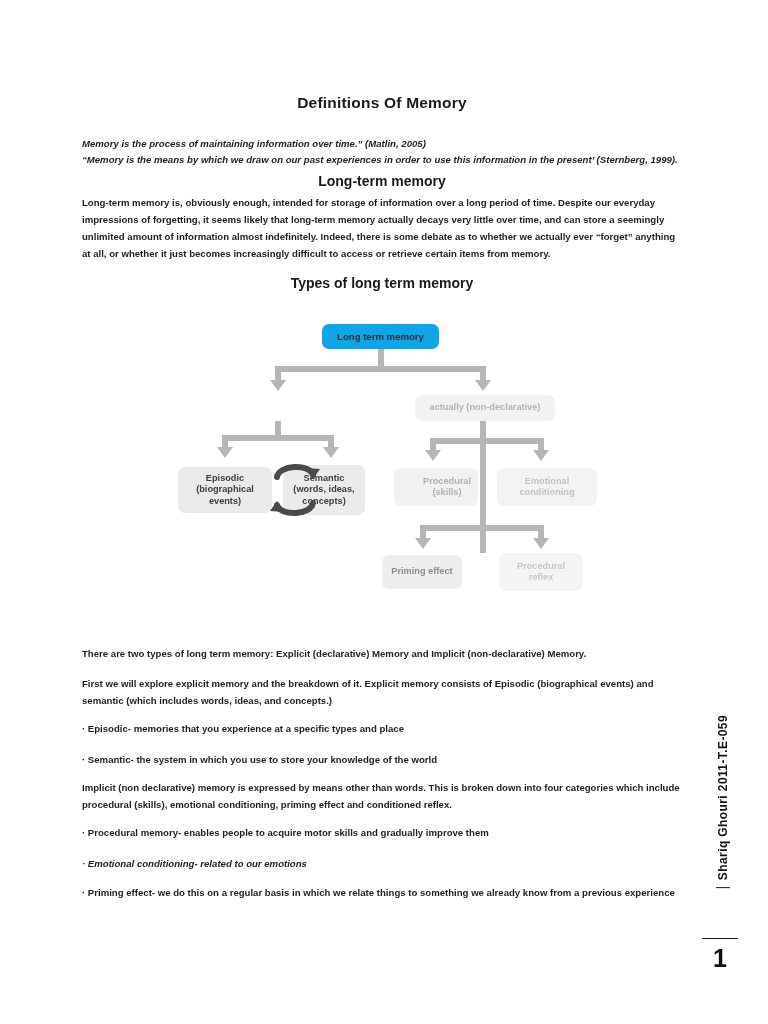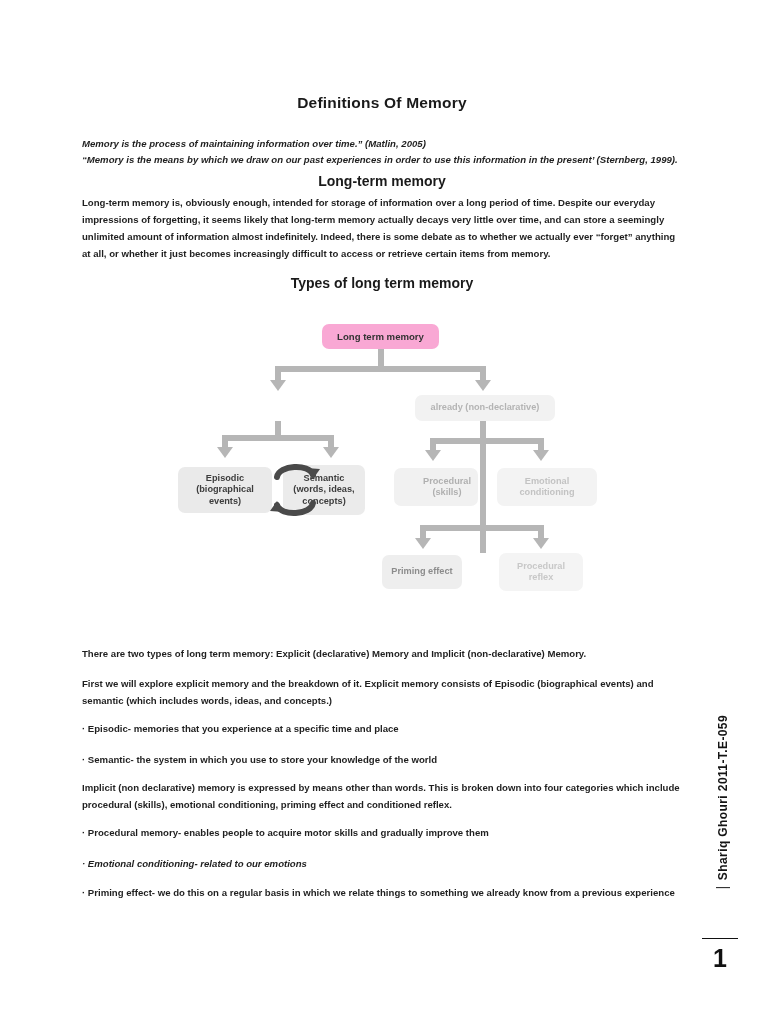--- a/index.html
+++ b/index.html
@@ -55,21 +55,21 @@
   .node {
     position:absolute;
     border-radius:7px;
     display:flex; align-items:center; justify-content:center;
     text-align:center;
     font-size:9.2px; font-weight:bold;
     line-height:11.5px;
     padding:3px 6px;
   }
   .n-root   { left:240px; top:14px;  width:117px; height:25px;
-              background:#f9a8d4; color:#333333; font-size:9.6px; }
+              background:#0ea5e9; color:#333333; font-size:9.6px; }
   .n-expl   { left:133px; top:85px;  width:126px; height:26px;
               background:#f1f1f1; color:#a9a9a9; }
   .n-impl   { left:333px; top:85px;  width:140px; height:26px;
               background:#f2f2f2; color:#b4b4b4; }
   .n-epis   { left:96px;  top:157px; width:94px;  height:46px;
               background:#eaeaea; color:#3d3d3d; }
   .n-sem    { left:201px; top:155px; width:82px;  height:50px;
               background:#ebebeb; color:#3d3d3d; }
   .n-proc   { left:312px; top:158px; width:84px;  height:38px;
               background:#f1f1f1; color:#b0b0b0;padding-left:28px; }
@@ -140,21 +140,21 @@
 
     <div class="conn" style="left:296px; top:39px; width:6px; height:17px;"></div>
 
     <div class="conn" style="left:193px; top:56px; width:211px; height:6px;"></div>
     <div class="conn" style="left:193px; top:56px; width:6px; height:14px;"></div>
     <div class="conn" style="left:398px; top:56px; width:6px; height:14px;"></div>
     <div class="arrow-head" style="left:188px; top:70px;"></div>
     <div class="arrow-head" style="left:393px; top:70px;"></div>
 
     <div class="node n-root">Long term memory</div>
-    <div class="node n-impl">already (non-declarative)</div>
+    <div class="node n-impl">actually (non-declarative)</div>
 
     <div class="conn" style="left:193px; top:111px; width:6px; height:14px;"></div>
     <div class="conn" style="left:140px; top:125px; width:112px; height:6px;"></div>
     <div class="conn" style="left:140px; top:125px; width:6px; height:12px;"></div>
     <div class="conn" style="left:246px; top:125px; width:6px; height:12px;"></div>
     <div class="arrow-head" style="left:135px; top:137px;"></div>
     <div class="arrow-head" style="left:241px; top:137px;"></div>
 
     <div class="node n-epis">Episodic (biographical events)</div>
     <div class="node n-sem">Semantic (words, ideas, concepts)</div>
@@ -185,21 +185,21 @@
     <div class="arrow-head" style="left:333px; top:228px;"></div>
     <div class="arrow-head" style="left:451px; top:228px;"></div>
 
     <div class="node n-prim">Priming effect</div>
     <div class="node n-cond">Procedural reflex</div>
   </div>
 
   <div class="body-text">
     <div class="bp" style="top:645px;">There are two types of long term memory: Explicit (declarative) Memory and Implicit (non-declarative) Memory.</div>
     <div class="bp" style="top:675px;">First we will explore explicit memory and the breakdown of it. Explicit memory consists of Episodic (biographical events) and semantic (which includes words, ideas, and concepts.)</div>
-    <div class="bp" style="top:720px;">· Episodic- memories that you experience at a specific time and place</div>
+    <div class="bp" style="top:720px;">· Episodic- memories that you experience at a specific types and place</div>
     <div class="bp" style="top:751px;">· Semantic- the system in which you use to store your knowledge of the world</div>
     <div class="bp" style="top:779px;">Implicit (non declarative) memory is expressed by means other than words. This is broken down into four categories which include procedural (skills), emotional conditioning, priming effect and conditioned reflex.</div>
     <div class="bp" style="top:824px;">· Procedural memory- enables people to acquire motor skills and gradually improve them</div>
     <div class="bp" style="top:855px;font-style:italic;">· Emotional conditioning- related to our emotions</div>
     <div class="bp" style="top:884px;">· Priming effect- we do this on a regular basis in which we relate things to something we already know from a previous experience</div>
   </div>
 
   <div class="side-sig">Shariq Ghouri  2011-T.E-059</div>
   <div class="page-rule"></div>
   <div class="page-num">1</div>

